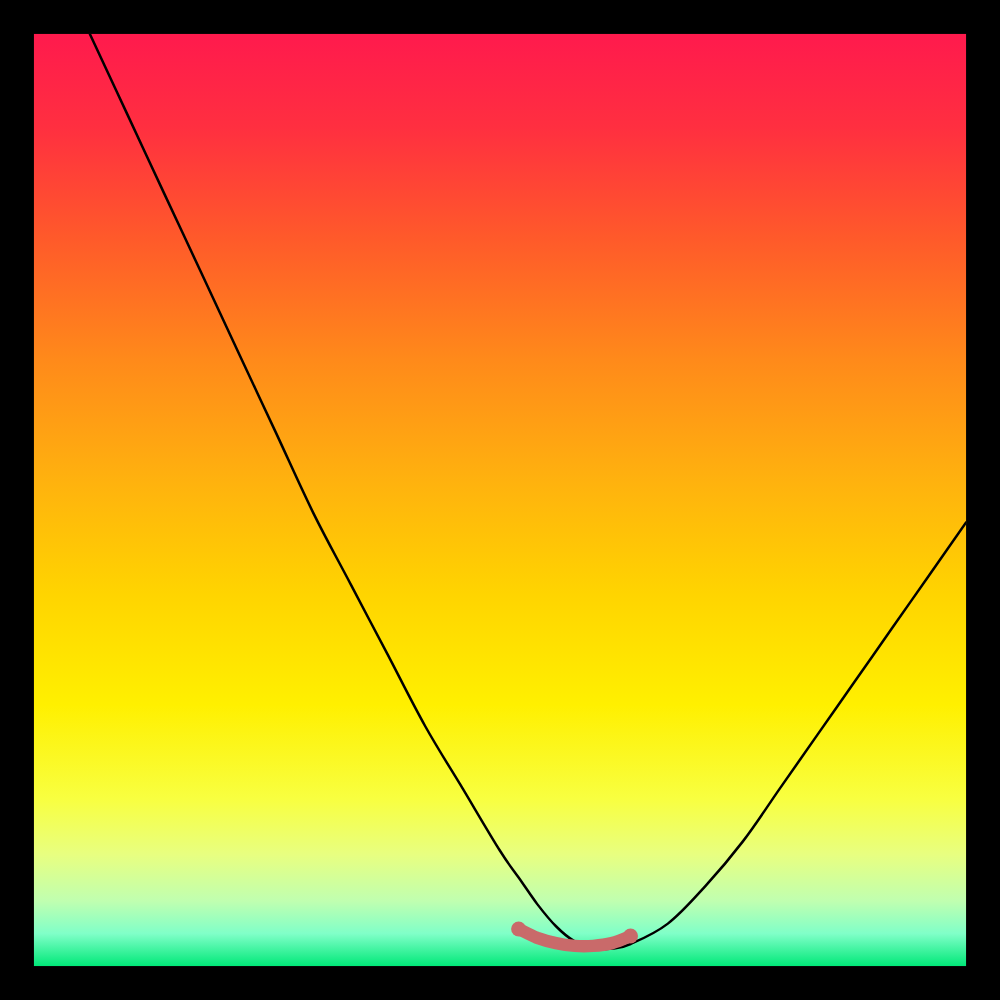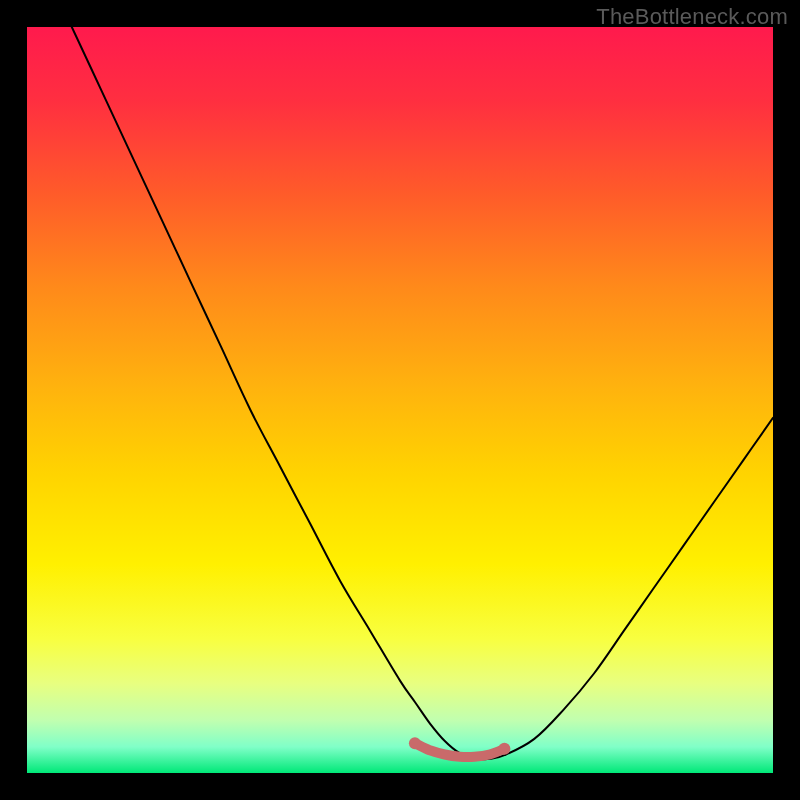--- a/index.html
+++ b/index.html
@@ -54,14 +54,13 @@
   <div class="plot-area" id="plot-area" style="left: 27px; top: 27px; width: 746px; height: 746px;">
     <div class="gradient-bg" id="gradient-bg" style="background: linear-gradient(rgb(255, 26, 77) 0%, rgb(255, 47, 64) 10%, rgb(255, 90, 42) 22%, rgb(255, 138, 26) 35%, rgb(255, 178, 14) 48%, rgb(255, 212, 0) 60%, rgb(255, 240, 0) 72%, rgb(248, 255, 64) 82%, rgb(232, 255, 128) 88%, rgb(192, 255, 176) 93%, rgb(128, 255, 200) 96.5%, rgb(0, 232, 120) 100%);"></div>
     <svg class="curve-layer" id="curve-svg" width="746" height="746" viewBox="0 0 746 746">
         <path d="M 44.8 0.0 C 50.1 11.5, 63.9 40.9, 74.6 63.9 C 85.3 87.0, 93.7 104.9, 104.4 127.9 C 115.2 150.9, 123.5 168.8, 134.3 191.8 C 145.0 214.8, 153.4 232.8, 164.1 255.8 C 174.9 278.8, 183.2 296.7, 194.0 319.7 C 204.7 342.7, 213.1 361.9, 223.8 383.7 C 234.5 405.4, 242.9 420.0, 253.6 440.5 C 264.4 461.0, 272.7 476.9, 283.5 497.3 C 294.2 517.8, 302.6 535.0, 313.3 554.2 C 324.1 573.4, 332.4 586.0, 343.2 603.9 C 353.9 621.8, 364.9 640.8, 373.0 653.6 C 381.1 666.4, 382.5 667.3, 387.9 675.0 C 393.3 682.6, 397.5 689.2, 402.8 696.3 C 408.2 703.3, 412.4 708.7, 417.8 714.0 C 423.1 719.4, 427.3 722.9, 432.7 726.1 C 438.1 729.3, 442.2 730.8, 447.6 731.8 C 453.0 732.8, 457.1 732.4, 462.5 731.8 C 467.9 731.2, 469.4 731.8, 477.4 728.2 C 485.5 724.7, 496.5 720.2, 507.3 711.9 C 518.0 703.6, 526.4 693.8, 537.1 682.1 C 547.9 670.3, 556.2 660.6, 567.0 646.5 C 577.7 632.5, 586.1 619.3, 596.8 603.9 C 607.5 588.6, 615.9 576.6, 626.6 561.3 C 637.4 545.9, 645.7 534.0, 656.5 518.6 C 667.2 503.3, 675.6 491.4, 686.3 476.0 C 697.1 460.7, 705.4 448.7, 716.2 433.4 C 726.9 418.0, 740.6 398.4, 746.0 390.8" fill="none" stroke="#000000" stroke-width="2" stroke-linecap="round"></path>
         <path d="M 387.9 716.2 C 390.6 717.4, 397.5 721.2, 402.8 723.3 C 408.2 725.3, 412.4 726.4, 417.8 727.5 C 423.1 728.7, 427.3 729.3, 432.7 729.7 C 438.1 730.0, 442.2 730.0, 447.6 729.7 C 453.0 729.3, 457.1 728.9, 462.5 727.5 C 467.9 726.1, 474.8 722.9, 477.4 721.8" fill="none" stroke="#c96a6a" stroke-width="10" stroke-linecap="round"></path>
         <circle cx="387.9" cy="716.2" r="6" fill="#c96a6a"></circle>
         <circle cx="477.4" cy="721.8" r="6" fill="#c96a6a"></circle>
       </svg>
   </div>
 
-  <div class="watermark">TheBottleneck.com</div>
 </div>
 
 </body></html>

